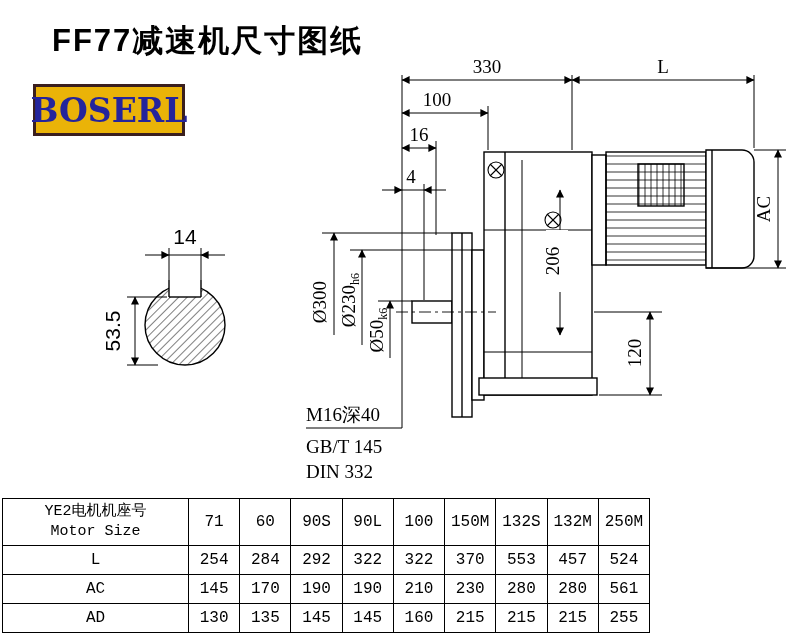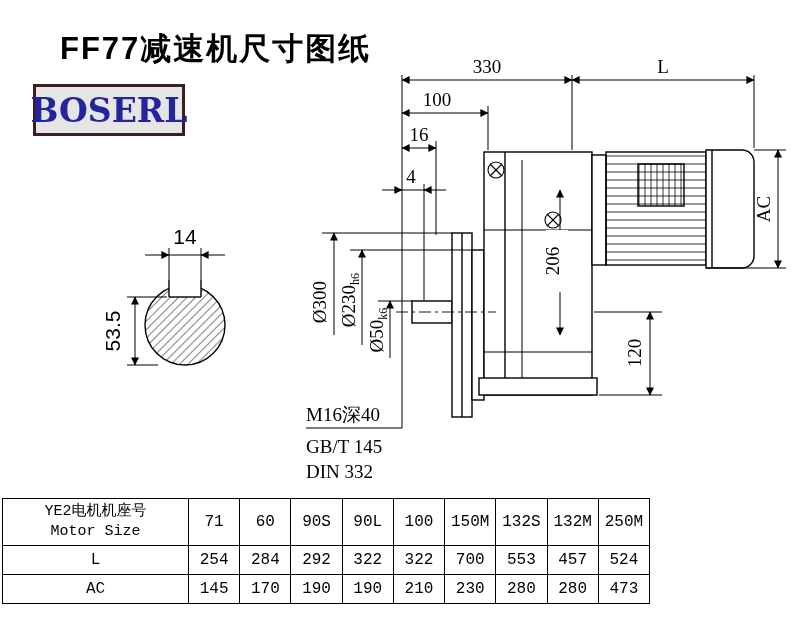--- a/index.html
+++ b/index.html
@@ -3,31 +3,31 @@
 <meta charset="utf-8">
 <style>
   html,body{margin:0;padding:0;}
   body{
     width:800px;height:633px;background:#fff;position:relative;overflow:hidden;
     font-family:"Liberation Sans","DejaVu Sans",sans-serif;color:#000;
   }
   .drawing-area{position:absolute;left:0;top:0;width:800px;height:498px;}
   .drawing-area svg{position:absolute;left:0;top:0;}
   .page-title{
-    position:absolute;left:44px;top:12px;margin:16px;
+    position:absolute;left:44px;top:12px;margin:8px;
     font-size:31px;font-weight:bold;letter-spacing:2px;
     font-family:"Liberation Sans","DejaVu Sans",sans-serif;
   }
   .brand-logo{
     position:absolute;left:33px;top:84px;width:146px;height:46px;
     border:3px solid var(--logo-border,#3a1f1e);
     display:flex;align-items:center;justify-content:center;
     font-family:"DejaVu Serif","Liberation Serif",serif;
     font-weight:bold;font-size:33px;color:var(--logo-text,#24249c);
-    background:#e5e5e5;
+    background:#eab308;
   }
   table.dim-table{
     position:absolute;left:2px;top:498px;width:648px;
     border-collapse:collapse;table-layout:fixed;
     font-family:Liberation Mono, monospace;
     font-size:16px;
   }
   table.dim-table td{border:1px solid #000;text-align:center;padding:0;vertical-align:middle;}
   tr.hdr{height:47px;}
   tr.datarow{height:29px;}
@@ -209,31 +209,43 @@
       <td>132M</td>
       <td>250M</td>
     </tr>
     <tr class="datarow">
       <td>L</td>
       <td>254</td>
       <td>284</td>
       <td>292</td>
       <td>322</td>
       <td>322</td>
-      <td>700</td>
+      <td>370</td>
       <td>553</td>
       <td>457</td>
       <td>524</td>
     </tr>
     <tr class="datarow">
       <td>AC</td>
       <td>145</td>
       <td>170</td>
       <td>190</td>
       <td>190</td>
       <td>210</td>
       <td>230</td>
       <td>280</td>
       <td>280</td>
-      <td>473</td>
+      <td>561</td>
+    </tr>
+    <tr class="datarow">
+      <td>AD</td>
+      <td>130</td>
+      <td>135</td>
+      <td>145</td>
+      <td>145</td>
+      <td>160</td>
+      <td>215</td>
+      <td>215</td>
+      <td>215</td>
+      <td>255</td>
     </tr>
   </tbody>
 </table>
 
 </body></html>

